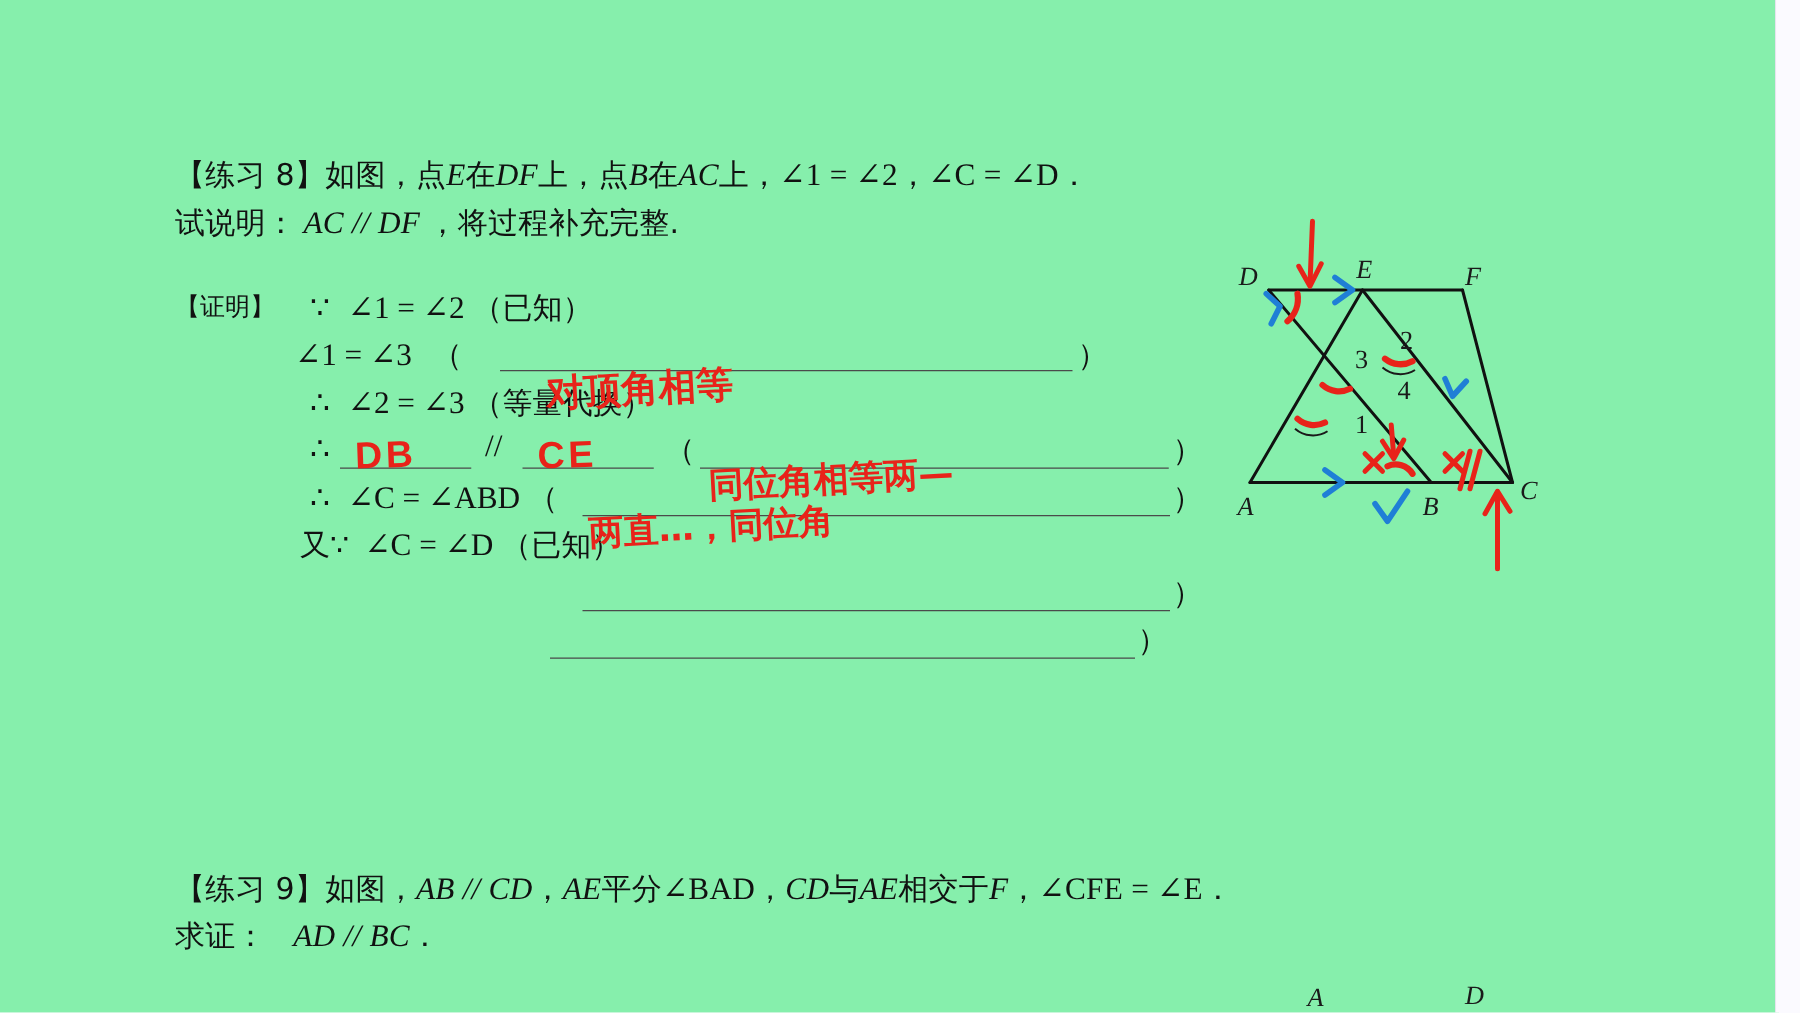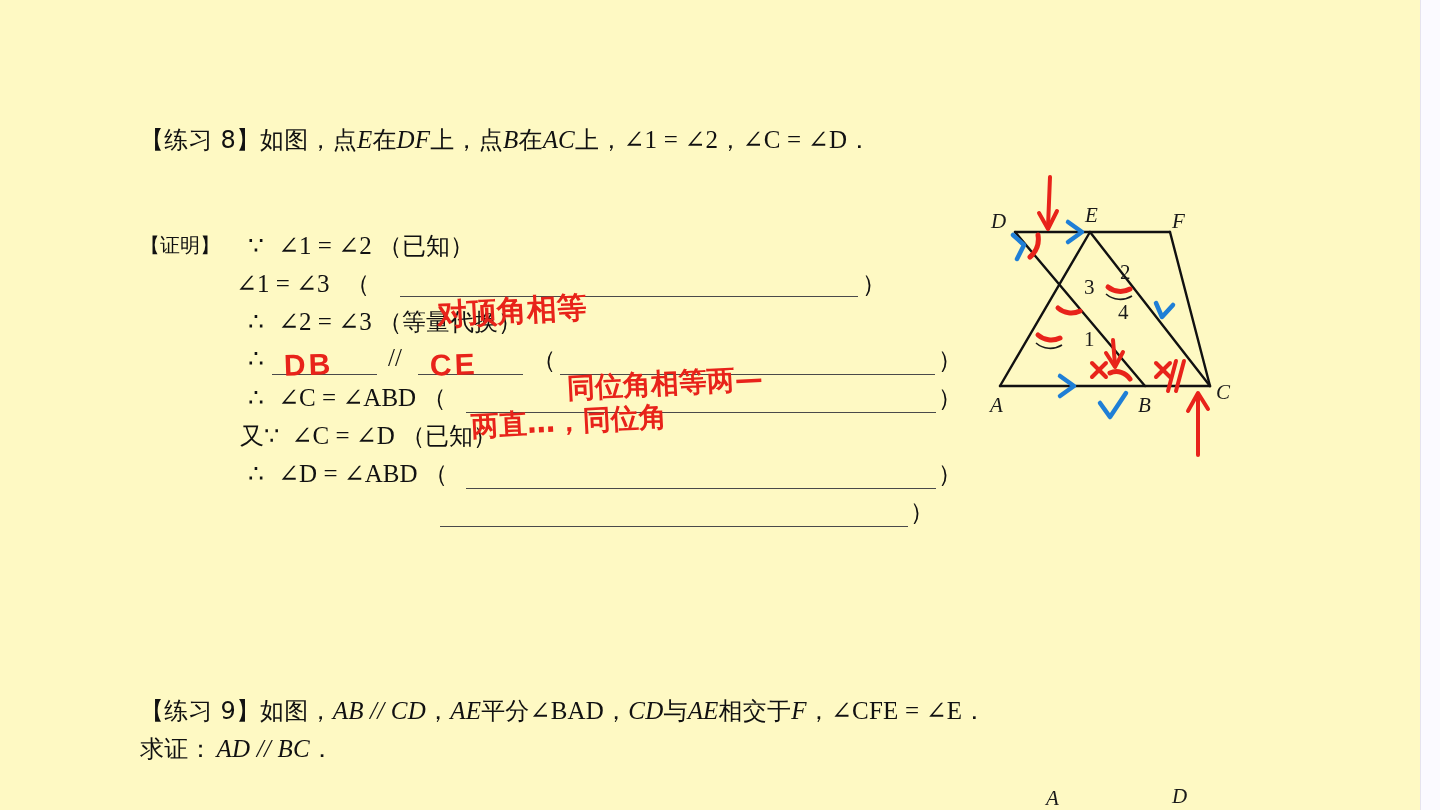--- a/index.html
+++ b/index.html
@@ -13,21 +13,21 @@
     position: relative;
     overflow: hidden;
     font-family: "Liberation Serif", "DejaVu Serif", serif;
     background: #fdfcff;
   }
   .page {
     position: absolute;
     left: 0; top: 0;
     width: 1420px;
     height: 810px;
-    background: #fef9c3;
+    background: #86efac;
   }
   .page-edge {
     position: absolute;
     left: 1420px; top: 0;
     width: 1px; height: 810px;
     background: #e6e4ee;
   }
   .right-rail {
     position: absolute;
     left: 1421px; top: 0;
@@ -111,20 +111,23 @@
 </style>
 </head>
 <body>
 
 <div class="page">
 
   <div class="qline" style="left:140px; top:124px;">
     <span class="cn">【练习 8】</span><span class="cn">如图，点</span><span class="mi">E</span><span class="cn">在</span><span class="mi">DF</span><span class="cn">上，点</span><span class="mi">B</span><span class="cn">在</span><span class="mi">AC</span><span class="cn">上，</span><span class="op">∠1 = ∠2</span><span class="cn">，</span><span class="op">∠C = ∠D</span><span class="cn">．</span>
   </div>
 
+  <div class="qline" style="left:140px; top:162px;">
+    <span class="cn">试说明：</span><span class="mi" style="margin:0 6px;">AC // DF</span><span class="cn">，将过程补充完整.</span>
+  </div>
 
   <div class="prooflabel" style="left:140px; top:232px;">【证明】</div>
 
   <div class="pline" style="left:248px; top:230px;">
     <span class="op">∵</span>
     <span class="op" style="margin-left:8px;">∠1 = ∠2</span>
     <span class="cn">（已知）</span>
   </div>
 
   <div class="pline" style="left:236px; top:268px;">
@@ -167,25 +170,20 @@
   <div class="pline" style="left:938px; top:382px;">
     <span class="cn">）</span>
   </div>
 
   <div class="pline" style="left:240px; top:420px;">
     <span class="cn">又∵</span>
     <span class="op" style="margin-left:6px;">∠C = ∠D</span>
     <span class="cn">（已知）</span>
   </div>
 
-  <div class="pline" style="left:248px; top:458px;">
-    <span class="op">∴</span>
-    <span class="op" style="margin-left:8px;">∠D = ∠ABD</span>
-    <span class="cn">（</span>
-  </div>
   <div class="blankline" style="left:466px; top:488px; width:470px;"></div>
   <div class="pline" style="left:938px; top:458px;">
     <span class="cn">）</span>
   </div>
 
   <div class="blankline" style="left:440px; top:526px; width:468px;"></div>
   <div class="pline" style="left:910px; top:496px;">
     <span class="cn">）</span>
   </div>
 
@@ -270,21 +268,21 @@
     <div class="figlabel" style="left:160px; top:95px; font-style:normal;">2</div>
     <div class="figlabel" style="left:124px; top:110px; font-style:normal;">3</div>
     <div class="figlabel" style="left:158px; top:135px; font-style:normal;">4</div>
   </div>
 
   <div class="qline" style="left:140px; top:695px;">
     <span class="cn">【练习 9】</span><span class="cn">如图，</span><span class="mi">AB // CD</span><span class="cn">，</span><span class="mi">AE</span><span class="cn">平分</span><span class="op">∠BAD</span><span class="cn">，</span><span class="mi">CD</span><span class="cn">与</span><span class="mi">AE</span><span class="cn">相交于</span><span class="mi">F</span><span class="cn">，</span><span class="op">∠CFE = ∠E</span><span class="cn">．</span>
   </div>
 
   <div class="qline" style="left:140px; top:733px;">
-    <span class="cn">求证：</span><span class="mi" style="margin-left:4px;">AD // BC</span><span class="cn">．</span>
+    <span class="cn">求证：</span><span class="mi" style="margin-left:22px;">AD // BC</span><span class="cn">．</span>
   </div>
 
   <div class="bottomlabel" style="left:1046px; top:786px;">A</div>
   <div class="bottomlabel" style="left:1172px; top:784px;">D</div>
 
 </div>
 
 <div class="page-edge"></div>
 <div class="right-rail">
   

